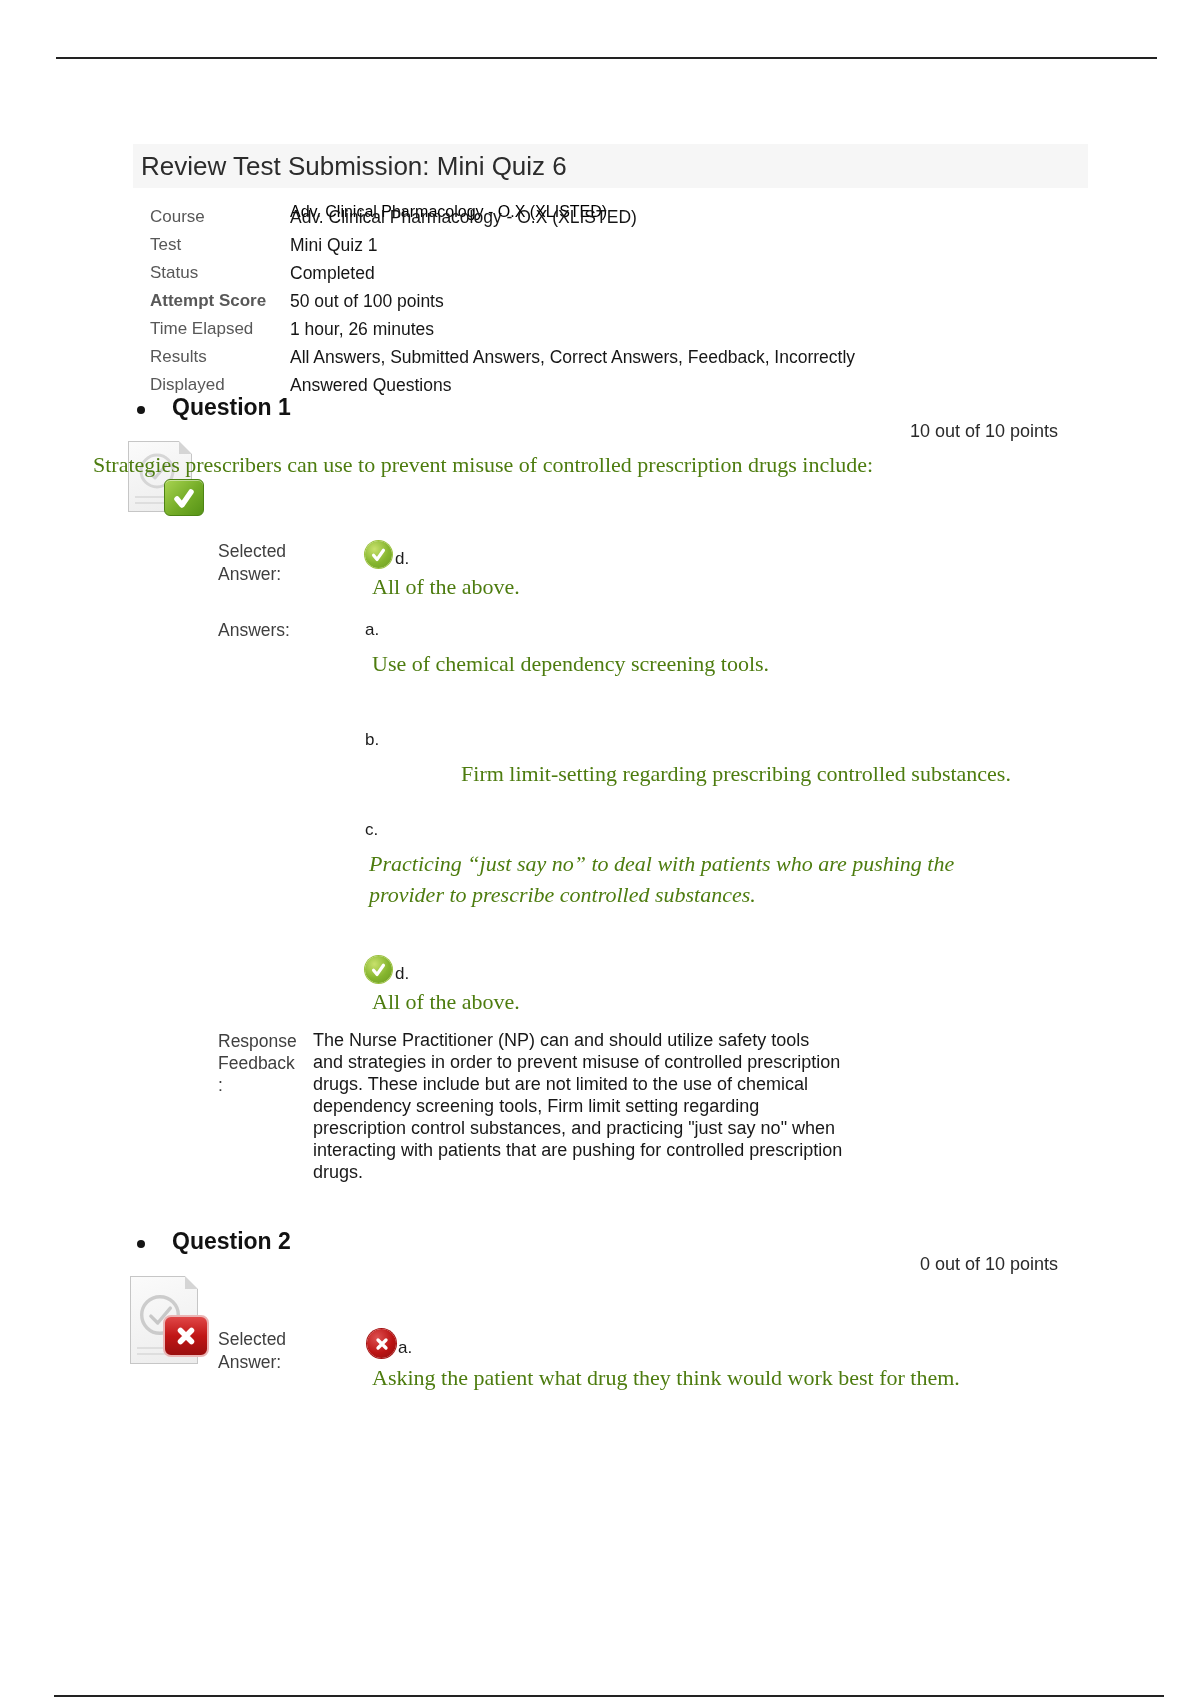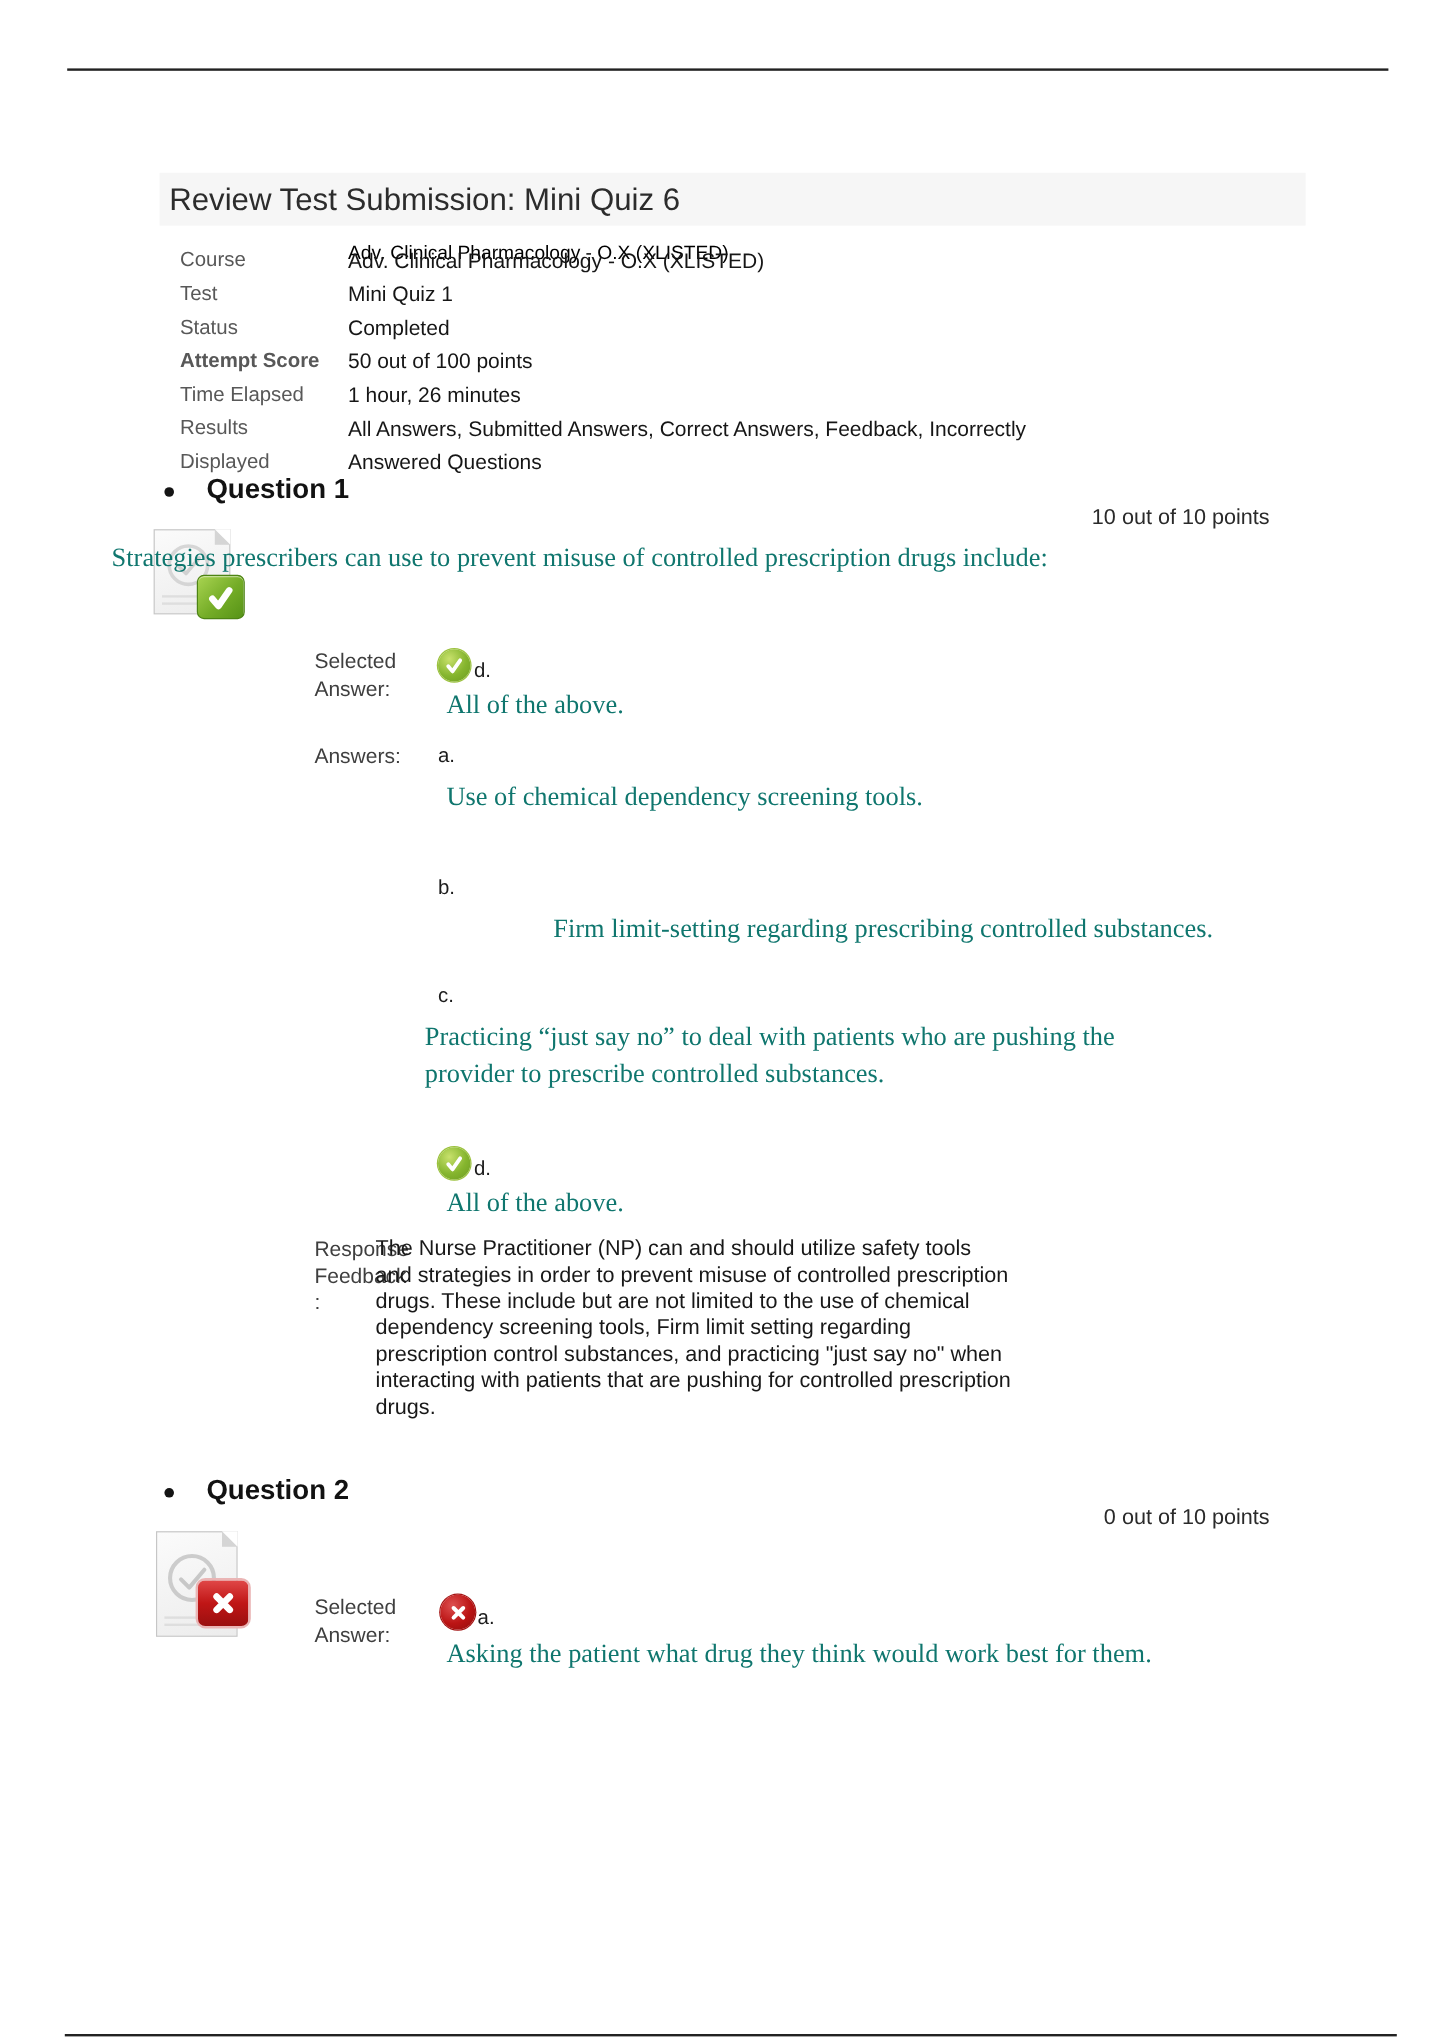--- a/index.html
+++ b/index.html
@@ -17,22 +17,22 @@
 
   
   .ilabel{color:#585858;font-size:17px;line-height:28px;}
   .ivalue{color:#161616;font-size:17.5px;line-height:28px;}
 
   
   .bullet{width:8px;height:8px;border-radius:50%;background:#141414;}
   .qheading{font-size:23px;font-weight:bold;color:#121212;}
   .qpoints{width:300px;text-align:right;font-size:18px;color:#2a2a2a;}
   .serif{font-family:"Liberation Serif","DejaVu Serif",serif;font-size:22px;
-         line-height:31px;color:#0f766e;}
-  .lbl{color:#3f3f3f;font-size:17.5px;line-height:23px;margin-left:44px;}
+         line-height:31px;color:#4d7c0f;}
+  .lbl{color:#3f3f3f;font-size:17.5px;line-height:23px;}
   .letter{font-size:17px;color:#1c1c1c;}
   .fbtext{font-size:18px;line-height:22px;color:#181818;}
 
   
   .sheet{position:absolute;background:linear-gradient(160deg,#fbfbfb,#ececec);
          border:1px solid #c6c6c6;}
   .fold{position:absolute;top:-1px;right:-1px;width:0;height:0;border-style:solid;
         border-width:0 13px 13px 0;border-color:transparent #ffffff #d5d5d5 transparent;}
   .sheetline{position:absolute;left:6px;right:8px;height:2px;background:#dedede;}
   .sketch{position:absolute;opacity:.8;}
@@ -122,21 +122,21 @@
 
   <div class="abs lbl" style="left:218px;top:619px;">Answers:</div>
 
   <div class="abs letter" style="left:365px;top:620px;">a.</div>
   <div class="abs serif" style="left:372px;top:648px;width:680px;">Use of chemical dependency screening tools.</div>
 
   <div class="abs letter" style="left:365px;top:730px;">b.</div>
   <div class="abs serif" style="left:396px;top:758px;width:680px;text-align:center;">Firm limit-setting regarding prescribing controlled substances.</div>
 
   <div class="abs letter" style="left:365px;top:820px;">c.</div>
-  <div class="abs serif pre" style="left:354px;top:848px;width:680px;">Practicing “just say no” to deal with patients who are pushing the
+  <div class="abs serif pre" style="left:369px;top:848px;width:680px;font-style:italic;">Practicing “just say no” to deal with patients who are pushing the
 provider to prescribe controlled substances.</div>
 
   <div class="cc cc-green" style="left:365px;top:956px;width:27px;height:27px;">
     <svg width="17" height="17" viewBox="0 0 24 24">
       <path d="M5 13 l5 6 L19 6" fill="none" stroke="#ffffff" stroke-width="4.5" stroke-linecap="round" stroke-linejoin="round"></path>
     </svg>
   </div>
   <div class="abs letter" style="left:395px;top:964px;">d.</div>
   <div class="abs serif" style="left:372px;top:986px;width:650px;">All of the above.</div>
 

